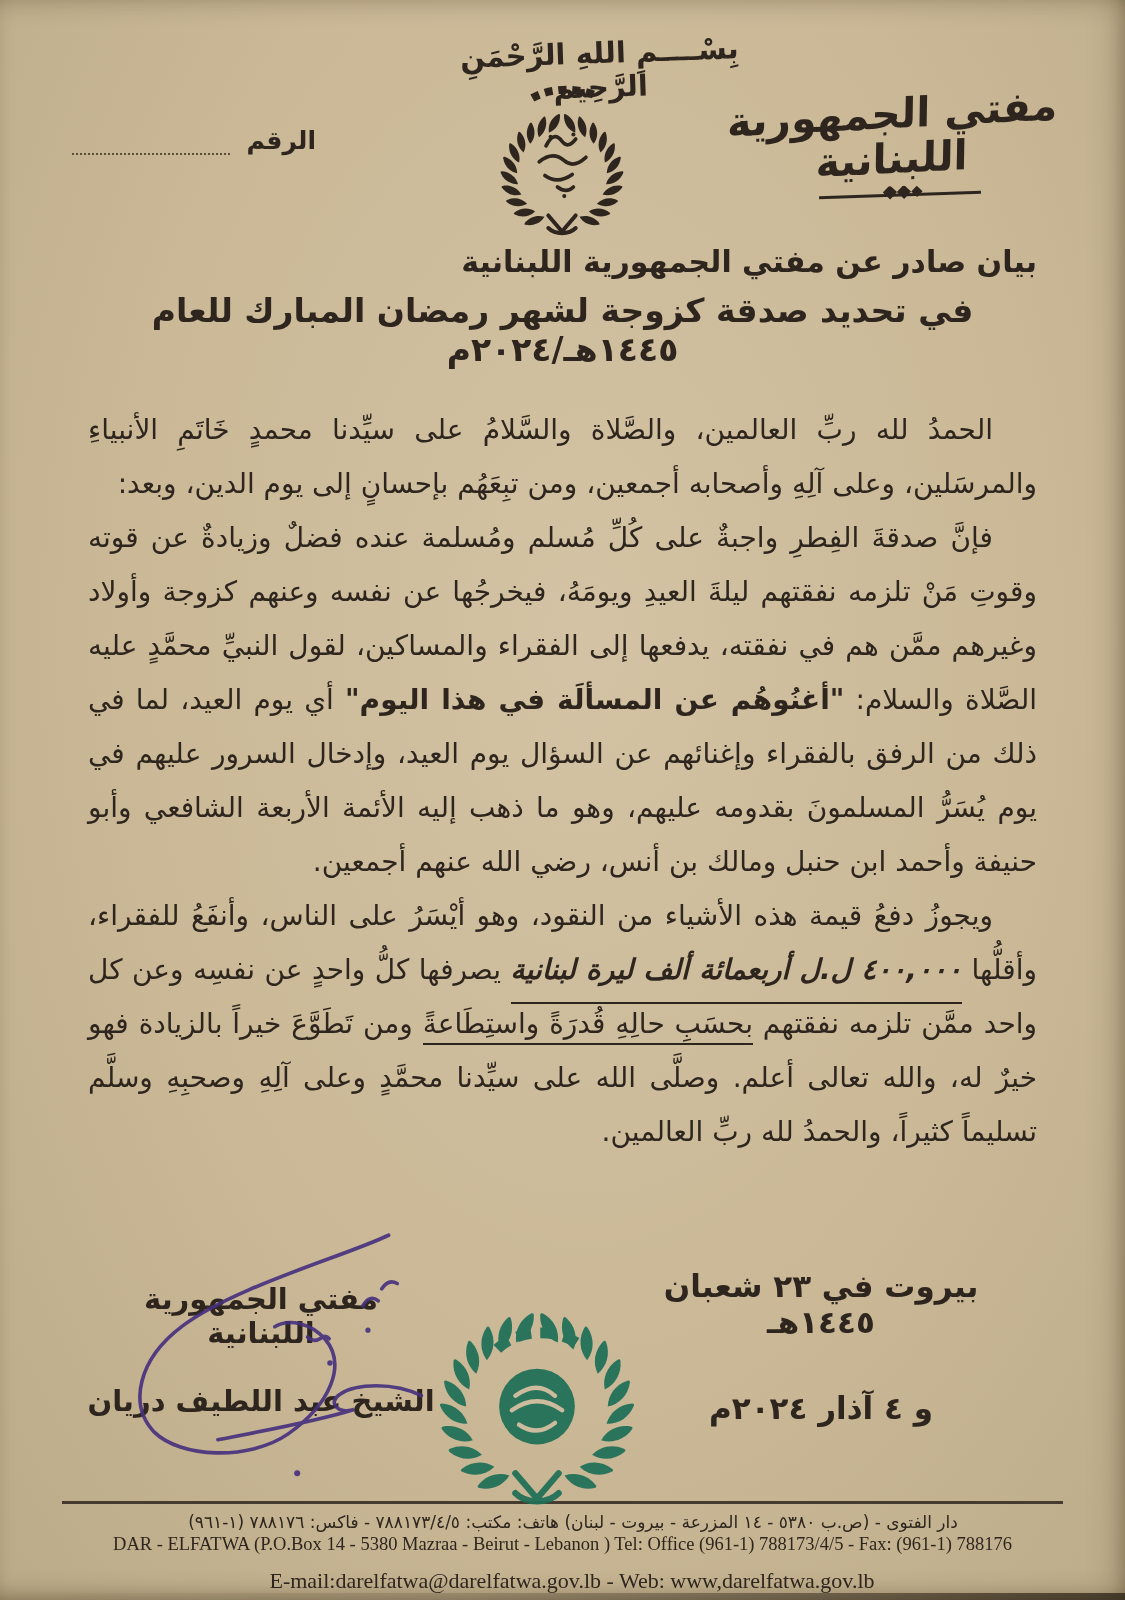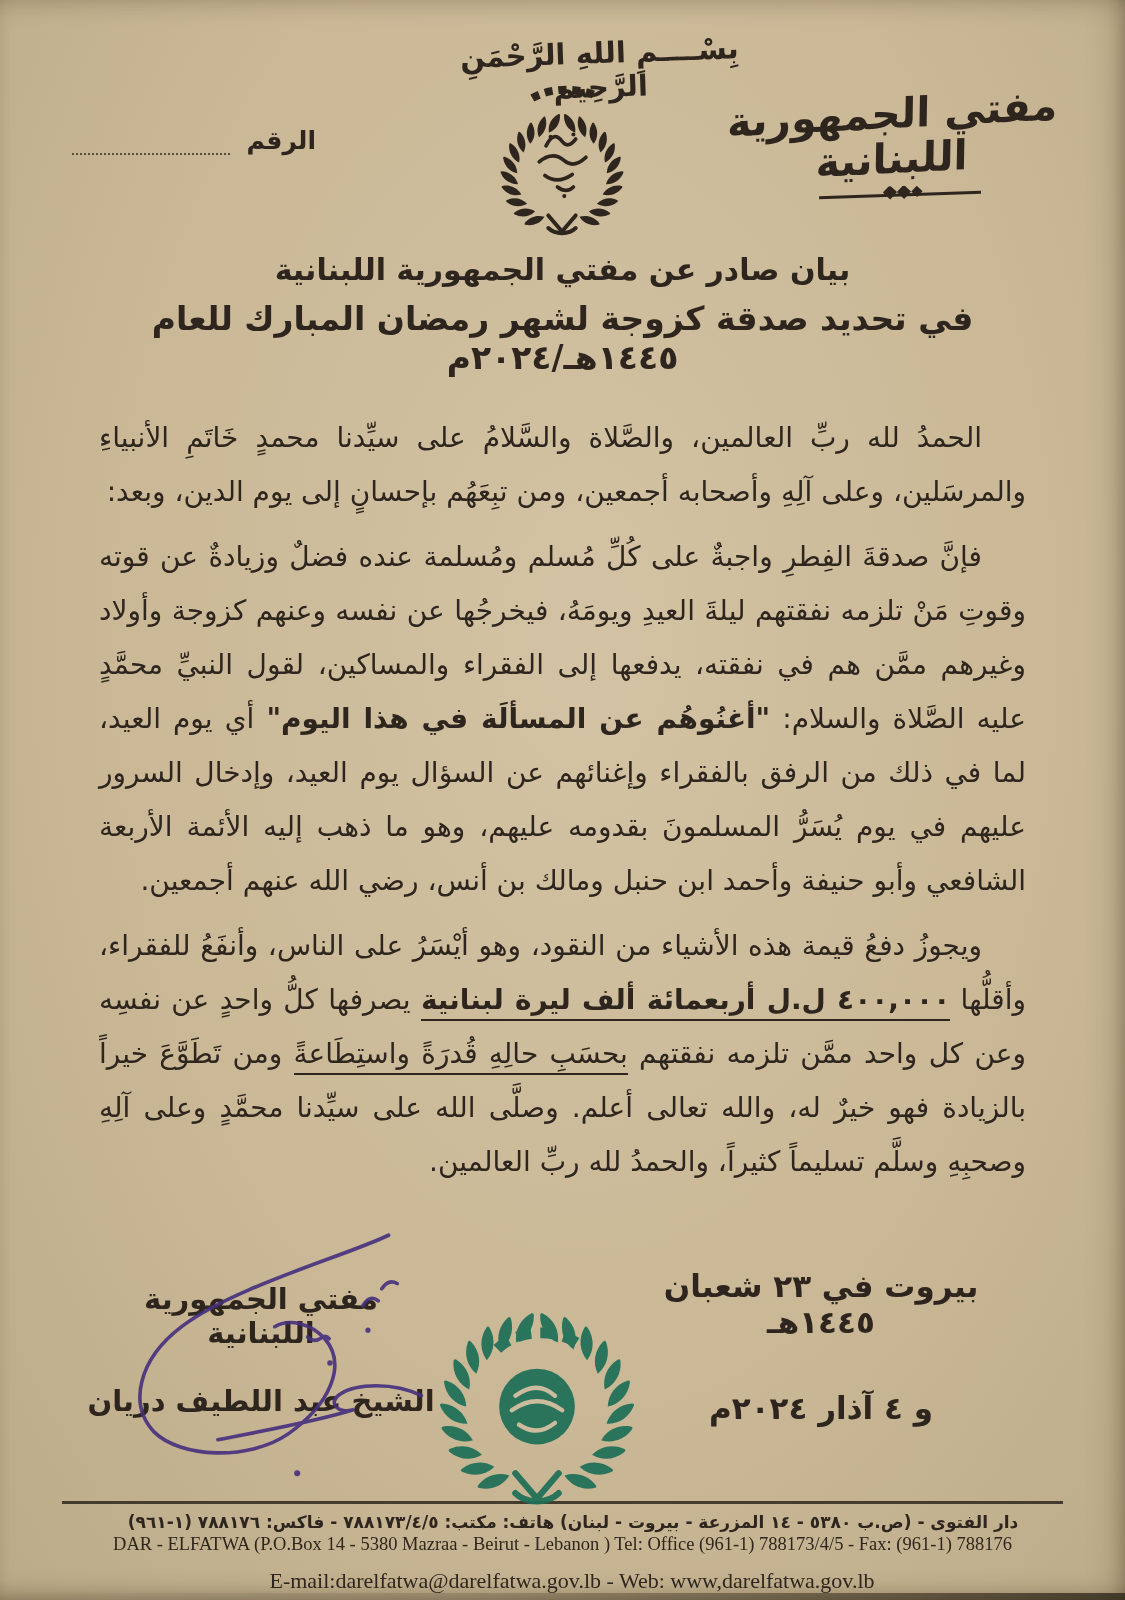--- a/index.html
+++ b/index.html
@@ -17,38 +17,38 @@
     font-weight:bold;font-size:29px;transform:rotate(-2deg);letter-spacing:1px;}
   .masthead{position:absolute;top:92px;right:48px;width:370px;text-align:center;
     font-weight:bold;font-size:41px;line-height:1.1;transform:rotate(-3deg) skewX(-4deg);}
   .flourish{position:absolute;top:186px;right:140px;width:170px;height:16px;transform:rotate(-2deg);}
   .emblem{position:absolute;top:82px;left:472px;width:180px;height:162px;color:#2e261e;}
   .raqam{position:absolute;top:126px;left:72px;width:244px;display:flex;direction:rtl;align-items:flex-end;gap:17px;
     font-weight:bold;font-size:25px;}
   .raqam .dotline{flex:1;border-bottom:2px dotted #5a4e3c;height:22px;}
   
   .content{position:absolute;top:240px;right:88px;left:88px;}
-  .h1{ text-align:center;font-weight:bold;font-size:30px;margin:12px 0 12px 0;}
+  .h1{ text-align:right;font-weight:bold;font-size:30px;margin:4px 0 12px 0;}
   .h2{ text-align:center;font-weight:bold;font-size:33px;margin:0 0 34px 0;}
-  .bodytext p{margin:11px;font-size:28px;line-height:54px;text-align:justify;text-indent:44px;}
+  .bodytext p{margin:0;font-size:28px;line-height:54px;text-align:justify;text-indent:44px;}
   .bold{font-weight:bold;}
-  .amt{font-weight:bold;border-bottom:2.5px solid #2e261e;padding-bottom:3px;}
+  .amt{font-weight:bold;border-bottom:2.5px solid #2e261e;padding-bottom:16px;font-style:italic;}
   .ul{border-bottom:2.5px solid #2e261e;padding-bottom:3px;}
   
   .closing{position:absolute;top:1244px;left:0;right:0;height:280px;}
   .dates{position:absolute;top:24px;right:104px;width:400px;text-align:center;font-weight:bold;font-size:31px;}
   .dates .g{margin-top:50px;}
   .signer{position:absolute;top:38px;left:86px;width:350px;text-align:center;font-weight:bold;font-size:29px;}
   .signer .name{margin-top:34px;}
   .signature{position:absolute;top:-38px;left:104px;width:345px;height:300px;color:#46307e;opacity:.9;z-index:3;}
   .stamp{position:absolute;top:40px;left:408px;width:258px;height:238px;color:#1e6f58;opacity:.92;z-index:2;}
   
   .footer{position:absolute;left:0;right:0;bottom:6px;text-align:center;}
   .footer .rule{width:89%;margin:0 auto 8px auto;border-top:3px solid #453c2f;}
-  .f-ar{font-weight:bold;font-size:17px;letter-spacing:.5px;padding-left:21px;}
+  .f-ar{font-weight:normal;font-size:17px;letter-spacing:.5px;padding-left:21px;}
   .f-en{font-family:"Liberation Serif", serif;font-size:18.5px;direction:ltr;margin-top:2px;}
   .f-mail{font-family:"Liberation Serif", serif;font-size:22px;direction:ltr;margin-top:13px;padding-left:19px;}
   svg{display:block;width:100%;height:100%;}
 </style>
 </head>
 <body>
 
 <svg width="0" height="0" style="position:absolute">
   <defs>
     <path id="leaf" d="M0,1 C4,-4 4.6,-11 0.9,-17 C0.3,-17.9 -0.3,-17.9 -0.9,-17 C-4.6,-11 -4,-4 0,1 Z"></path>

